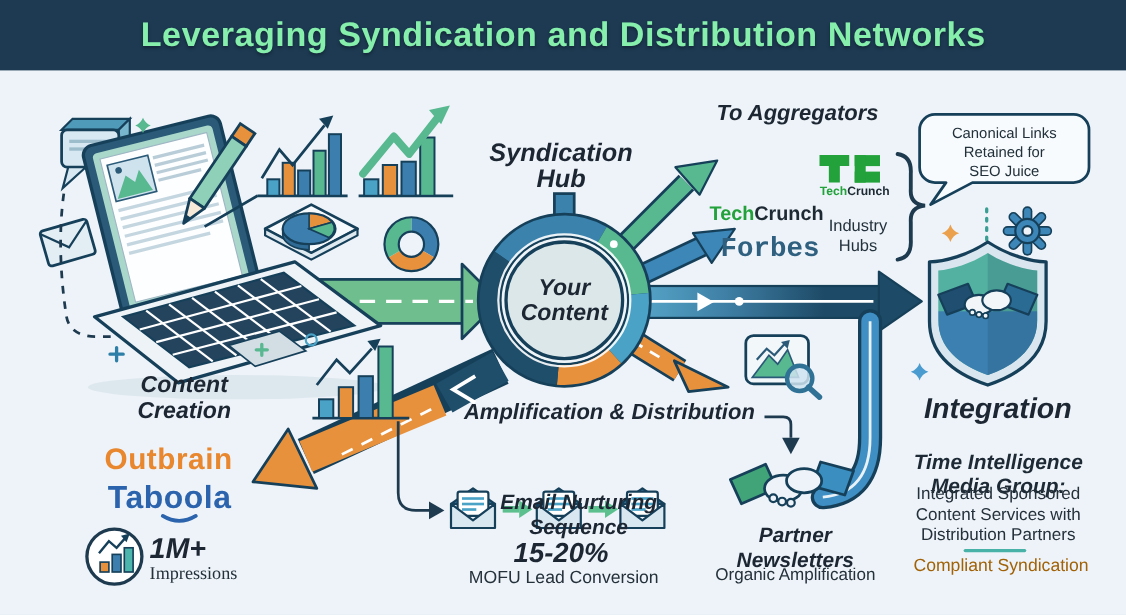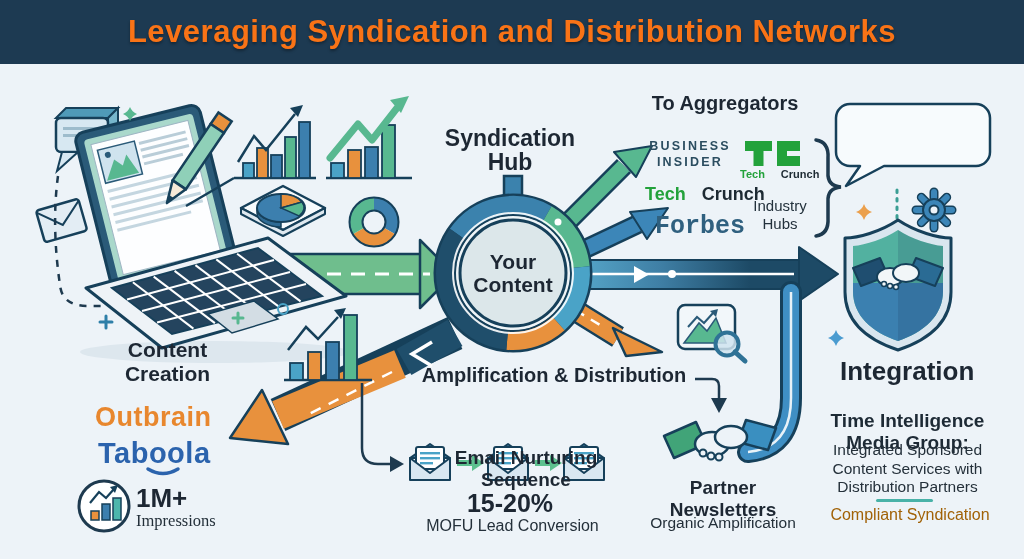--- a/index.html
+++ b/index.html
@@ -1,29 +1,29 @@
 <!DOCTYPE html>
 <html><head>
 <meta charset="utf-8">
 <style>
   html,body{margin:0;padding:0;background:#d8dee5;}
   #stage{position:relative;width:1024px;height:559px;background:#edf3f8;overflow:hidden;
          font-family:"Liberation Sans","DejaVu Sans",sans-serif;}
   #header{position:absolute;left:0;top:0;width:1024px;height:64px;background:#1d3a52;
           display:flex;align-items:center;justify-content:center;}
-  #header .title{color:#f97316;font-size:31px;font-weight:800;letter-spacing:.5px;
+  #header .title{color:#86efac;font-size:31px;font-weight:800;letter-spacing:.5px;
                  text-shadow:0 2px 3px rgba(0,0,0,.35);}
   .lbl{position:absolute;color:#1d2733;}
   .c{text-align:center;}
-  .b8{font-weight:800;}
+  .b8{font-weight:800;font-style:italic;}
   svg{position:absolute;left:0;top:0;}
   .divider{position:absolute;left:876px;top:499px;width:57px;height:3px;background:#49b2a8;border-radius:2px;}
   .bi{color:#2b4d60;font-weight:700;letter-spacing:2.2px;line-height:1.3;font-size:12.5px;}
   .tcg{color:#23a23b;}
-  .tck{color:#1d2a33;padding-left:16px;}
+  .tck{color:#1d2a33;}
   .forbes{font-family:Liberation Mono, monospace;font-weight:700;color:#2f607f;font-size:25px;}
   .outbrain{color:#e8872e;font-weight:800;font-size:27px;letter-spacing:.5px;}
   .taboola{color:#2b63ad;font-weight:800;font-size:29px;letter-spacing:.5px;}
 </style>
 </head>
 <body>
 
 <div id="stage">
 
   <div id="header">
@@ -305,25 +305,25 @@
       <rect x="113" y="498" width="8" height="22" fill="#4db6ac" stroke="#16405a" stroke-width="1.5"></rect>
       <polyline points="90,503 99,492 106,498 114,489" fill="none" stroke="#16405a" stroke-width="2.2"></polyline>
       <polygon points="118,485 110,487 115,493" fill="#16405a"></polygon>
     </g>
   </svg>
 
   <div class="lbl c b8" style="left:430px;top:126px;width:160px;font-size:23px;line-height:1.05;">Syndication Hub</div>
   <div class="lbl c b8" style="left:458px;top:250px;width:110px;font-size:21px;line-height:1.1;">Your Content</div>
   <div class="lbl c b8" style="left:85px;top:338px;width:165px;font-size:21px;">Content Creation</div>
   <div class="lbl c b8" style="left:640px;top:92px;width:170px;font-size:20px;">To Aggregators</div>
-  <div class="lbl c bi" style="left:640px;top:138px;width:100px;">BUSINESS INSIDER</div>
   <div class="lbl c" style="left:740px;top:168px;width:74px;font-size:11px;font-weight:700;"><span class="tcg">Tech</span><span class="tck">Crunch</span></div>
   <div class="lbl" style="left:645px;top:184px;font-size:18px;font-weight:800;"><span class="tcg">Tech</span><span class="tck">Crunch</span></div>
   <div class="lbl forbes" style="left:655px;top:212px;">Forbes</div>
   <div class="lbl c" style="left:744px;top:197px;width:72px;font-size:15px;line-height:1.2;color:#23313c;">Industry Hubs</div>
+  <div class="lbl c" style="left:861px;top:112px;width:104px;font-size:13.5px;line-height:1.3;font-weight:500;color:#22303a;">Canonical Links Retained for SEO Juice</div>
   <div class="lbl c b8" style="left:840px;top:356px;width:120px;font-size:26px;">Integration</div>
   <div class="lbl c b8" style="left:418px;top:364px;width:272px;font-size:20px;">Amplification &amp; Distribution</div>
   <div class="lbl c b8" style="left:412px;top:408px;width:228px;font-size:19px;margin-top:39px;">Email Nurturing Sequence</div>
   <div class="lbl c b8" style="left:435px;top:489px;width:150px;font-size:25px;">15-20%</div>
   <div class="lbl c" style="left:420px;top:517px;width:185px;font-size:16px;color:#24303a;">MOFU Lead Conversion</div>
   <div class="lbl c b8" style="left:660px;top:477px;width:126px;font-size:19px;line-height:1.15;">Partner Newsletters</div>
   <div class="lbl c" style="left:630px;top:514px;width:186px;font-size:15.5px;color:#24303a;">Organic Amplification</div>
   <div class="lbl outbrain" style="left:95px;top:402px;">Outbrain</div>
   <div class="lbl taboola" style="left:98px;top:437px;">Taboola</div>
   <div class="lbl b8" style="left:136px;top:483px;font-size:26px;">1M+</div>

